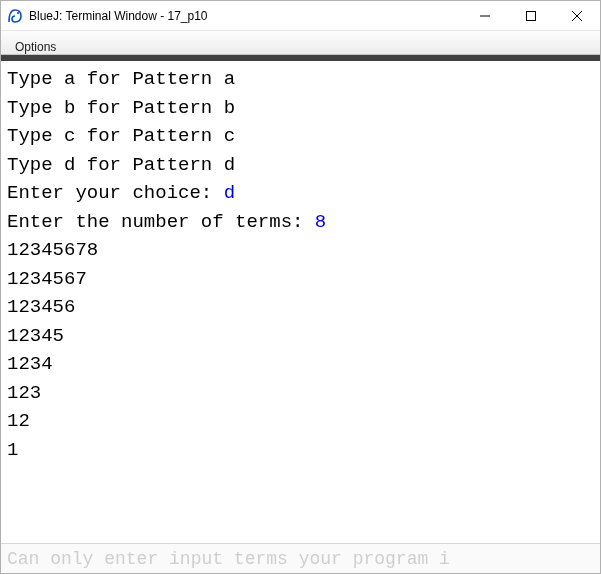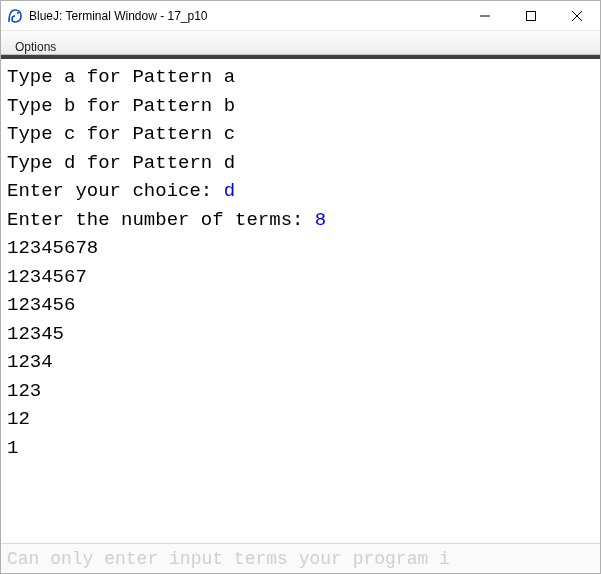--- a/index.html
+++ b/index.html
@@ -65,21 +65,21 @@
   .terminal-area {
     flex: 1;
     background: #ffffff;
     padding: 4px 6px 2px 6px;
     font-family: "Courier New", monospace;
     font-size: 19px;
     line-height: 1.5;
     color: #000;
     overflow: hidden;
     white-space: pre;
-    border-top: 4px solid #404040;
+    border-top: 6px solid #404040;
   }
   .terminal-area .line { display: block; }
   .user-input { color: #0000e0; }
   .input-bar {
     height: 30px;
     border-top: 1px solid #d8d8d8;
     background: #fafafa;
     padding: 4px 6px;
     font-family: "Courier New", monospace;
     font-size: 18px;

